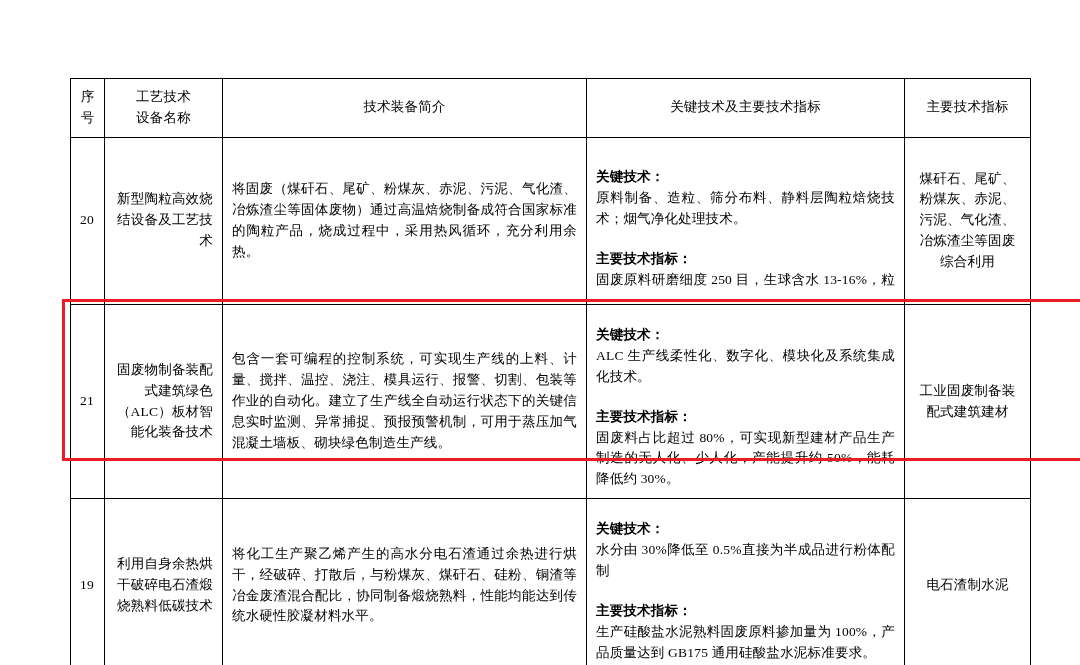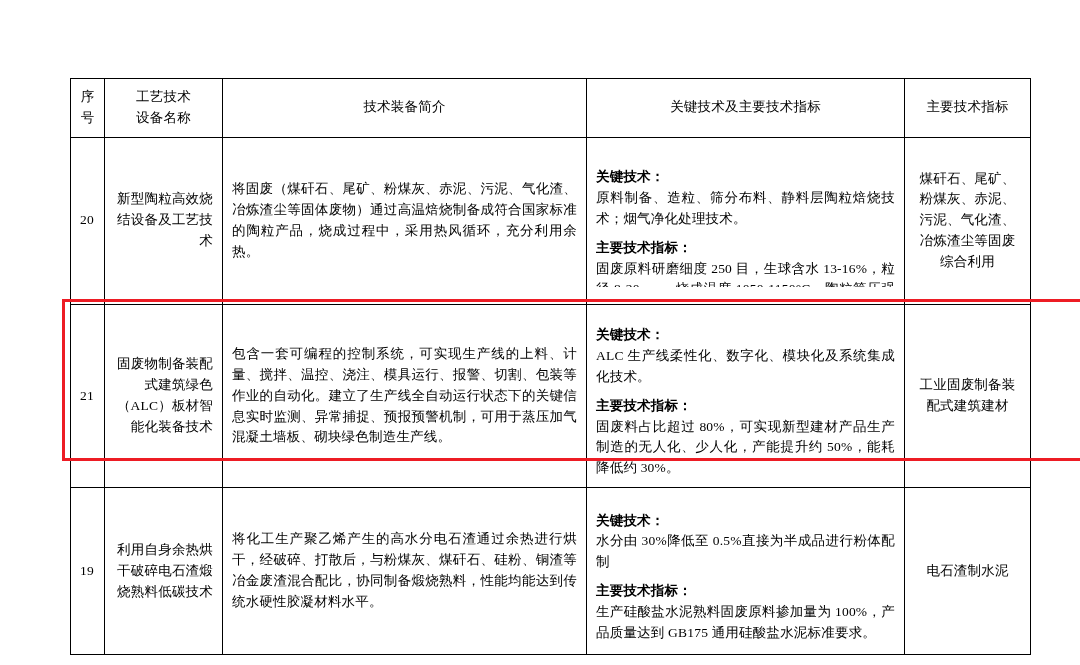--- a/index.html
+++ b/index.html
@@ -76,21 +76,21 @@
     padding-top: 10px;
   }
   td.scope {
     text-align: center;
     vertical-align: middle;
     line-height: 1.72;
   }
   .lbl {
     font-weight: bold;
     display: block;
-    margin-top: 8px;
+    margin-top: 19px;
   }
   .lbl.first { margin-top: 12px; }
   .para { display: block; margin: 0; }
   .clip-row td.keytech {
     overflow: hidden;
   }
   .row20 td { height: 150px; }
   .row21 td { height: 148px; }
   .row22 td { height: 150px; }
 

